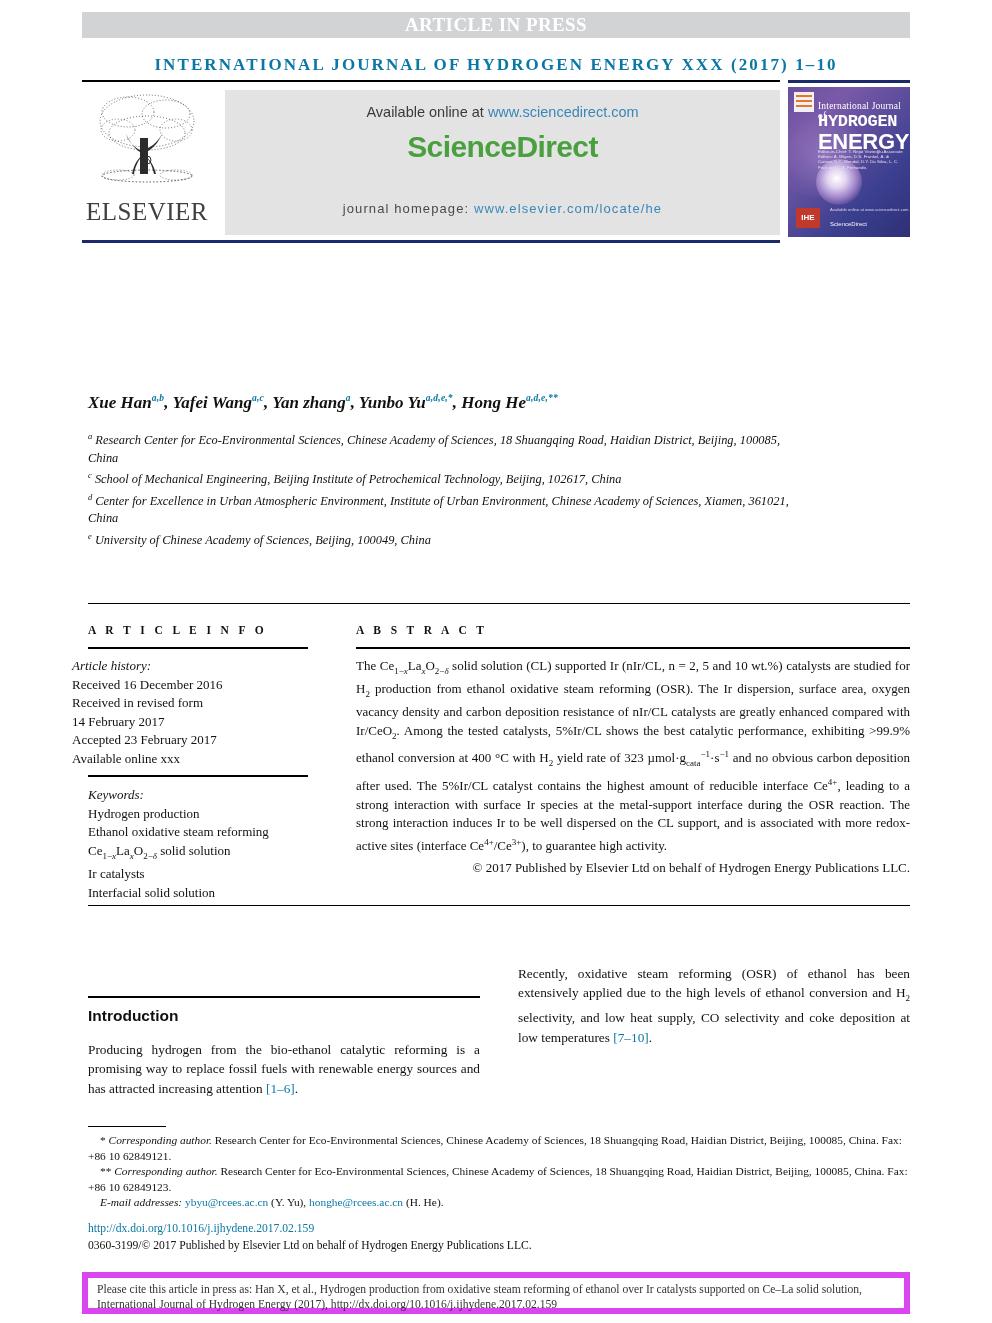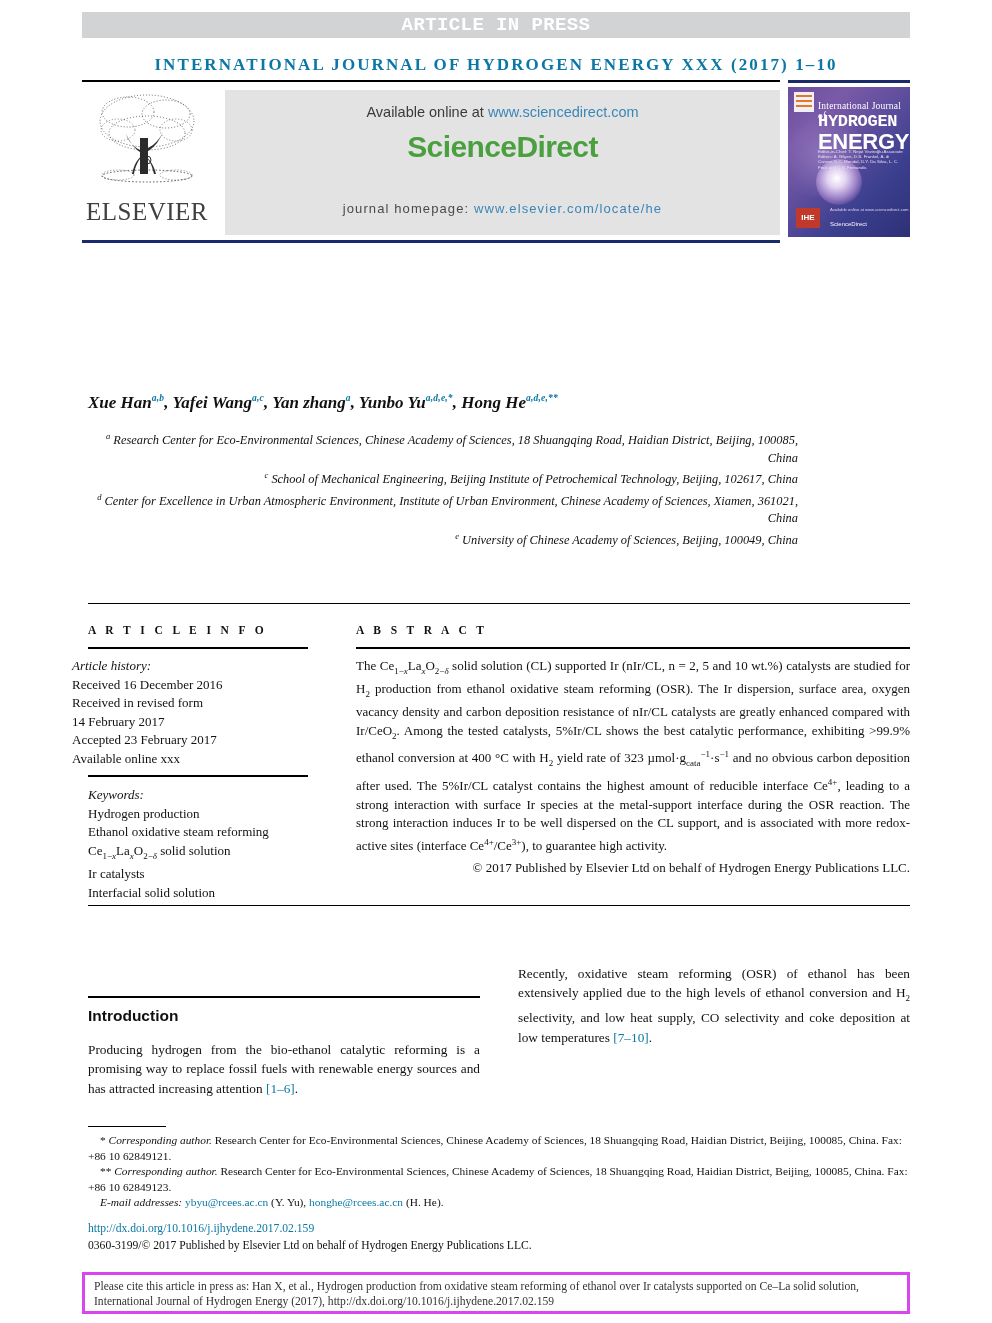--- a/index.html
+++ b/index.html
@@ -29,21 +29,21 @@
     top: 12px;
     width: 828px;
     height: 26px;
     background: #d2d3d5;
   }
   .aip-bar span {
     display: block;
     text-align: center;
     line-height: 26px;
     color: #ffffff;
-    font-family: Liberation Mono, monospace;
+    font-family: Liberation Serif, serif;
     font-weight: bold;
     font-size: 19px;
     letter-spacing: 0.4px;
   }
 
   
   .journal-line {
     position: absolute;
     left: 0;
     top: 55px;
@@ -314,21 +314,21 @@
     position: absolute;
     left: 88px;
     top: 428px;
     width: 710px;
     font-family: "Liberation Serif", serif;
     font-style: italic;
     font-size: 12.4px;
     line-height: 17.5px;
     color: #111;
   }
-  .affils .aff { display: block; text-align: right; }
+  .affils .aff { display: block; }
   .affils sup {
     font-size: 8.5px;
     font-style: italic;
     vertical-align: super;
   }
 
   
   .rule-infotop {
     position: absolute;
     left: 88px;
@@ -518,21 +518,21 @@
     color: #111;
   }
 
   
   .cite-box {
     position: absolute;
     left: 82px;
     top: 1272px;
     width: 828px;
     height: 42px;
-    border: 3px solid #d946ef;
+    border: 6px solid #d946ef;
     box-sizing: border-box;
     background: #fff;
   }
   .cite-box .txt {
     padding: 4px 9px 0 9px;
     font-family: "Liberation Serif", serif;
     font-size: 11.6px;
     line-height: 15.4px;
     color: #333;
     text-align: left;

